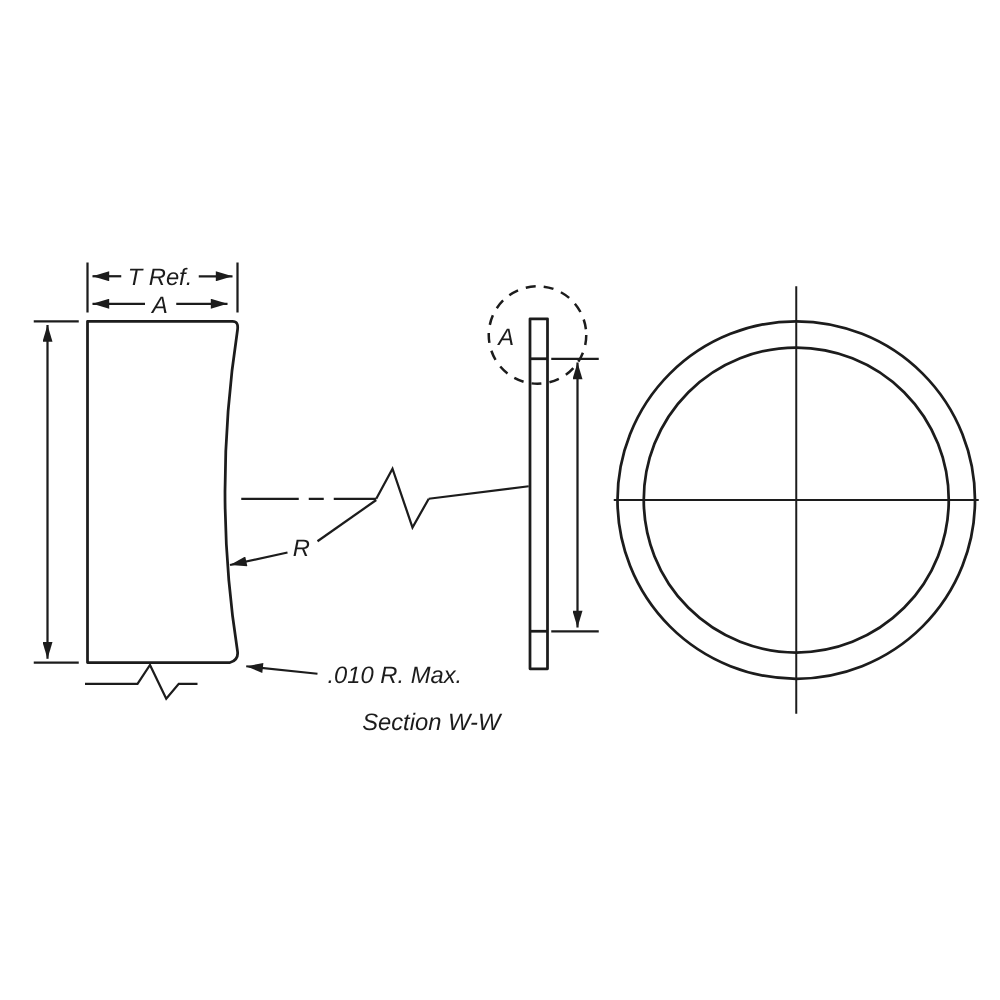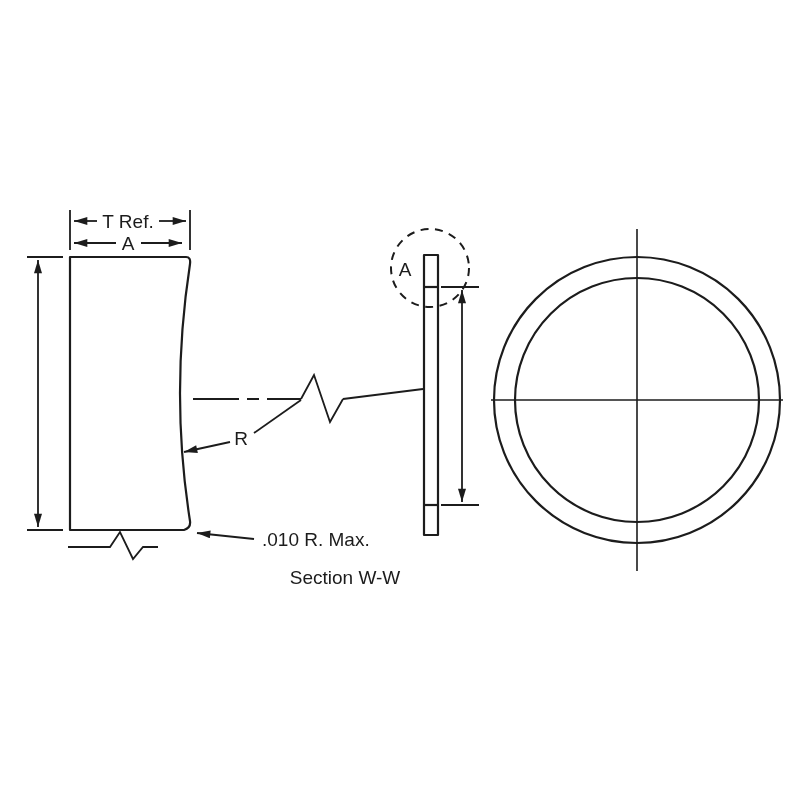--- a/index.html
+++ b/index.html
@@ -6,20 +6,21 @@
   html, body {
     margin: 0; padding: 0;
     background: var(--bg);
     font-family: "Liberation Sans", sans-serif;
   }
   .canvas {
     position: relative;
     width: 800px; height: 800px;
     background: var(--bg);
     overflow: hidden;
+    font-style: italic;
   }
   svg { display: block; }
   .outline   { stroke: var(--line); stroke-width: 2.2; fill: none; stroke-linejoin: round; }
   .dimline   { stroke: var(--line); stroke-width: 1.8; fill: none; }
   .extline   { stroke: var(--line); stroke-width: 1.8; fill: none; }
   .centerline{ stroke: var(--line); stroke-width: 1.6; fill: none; }
   .phantom   { stroke: var(--line); stroke-width: 1.8; fill: none; }
   .breakline { stroke: var(--line); stroke-width: 1.8; fill: none; stroke-linejoin: miter; }
   .dashed    { stroke: var(--line); stroke-width: 2; fill: none; stroke-dasharray: 8 6.5; }
   .label {

